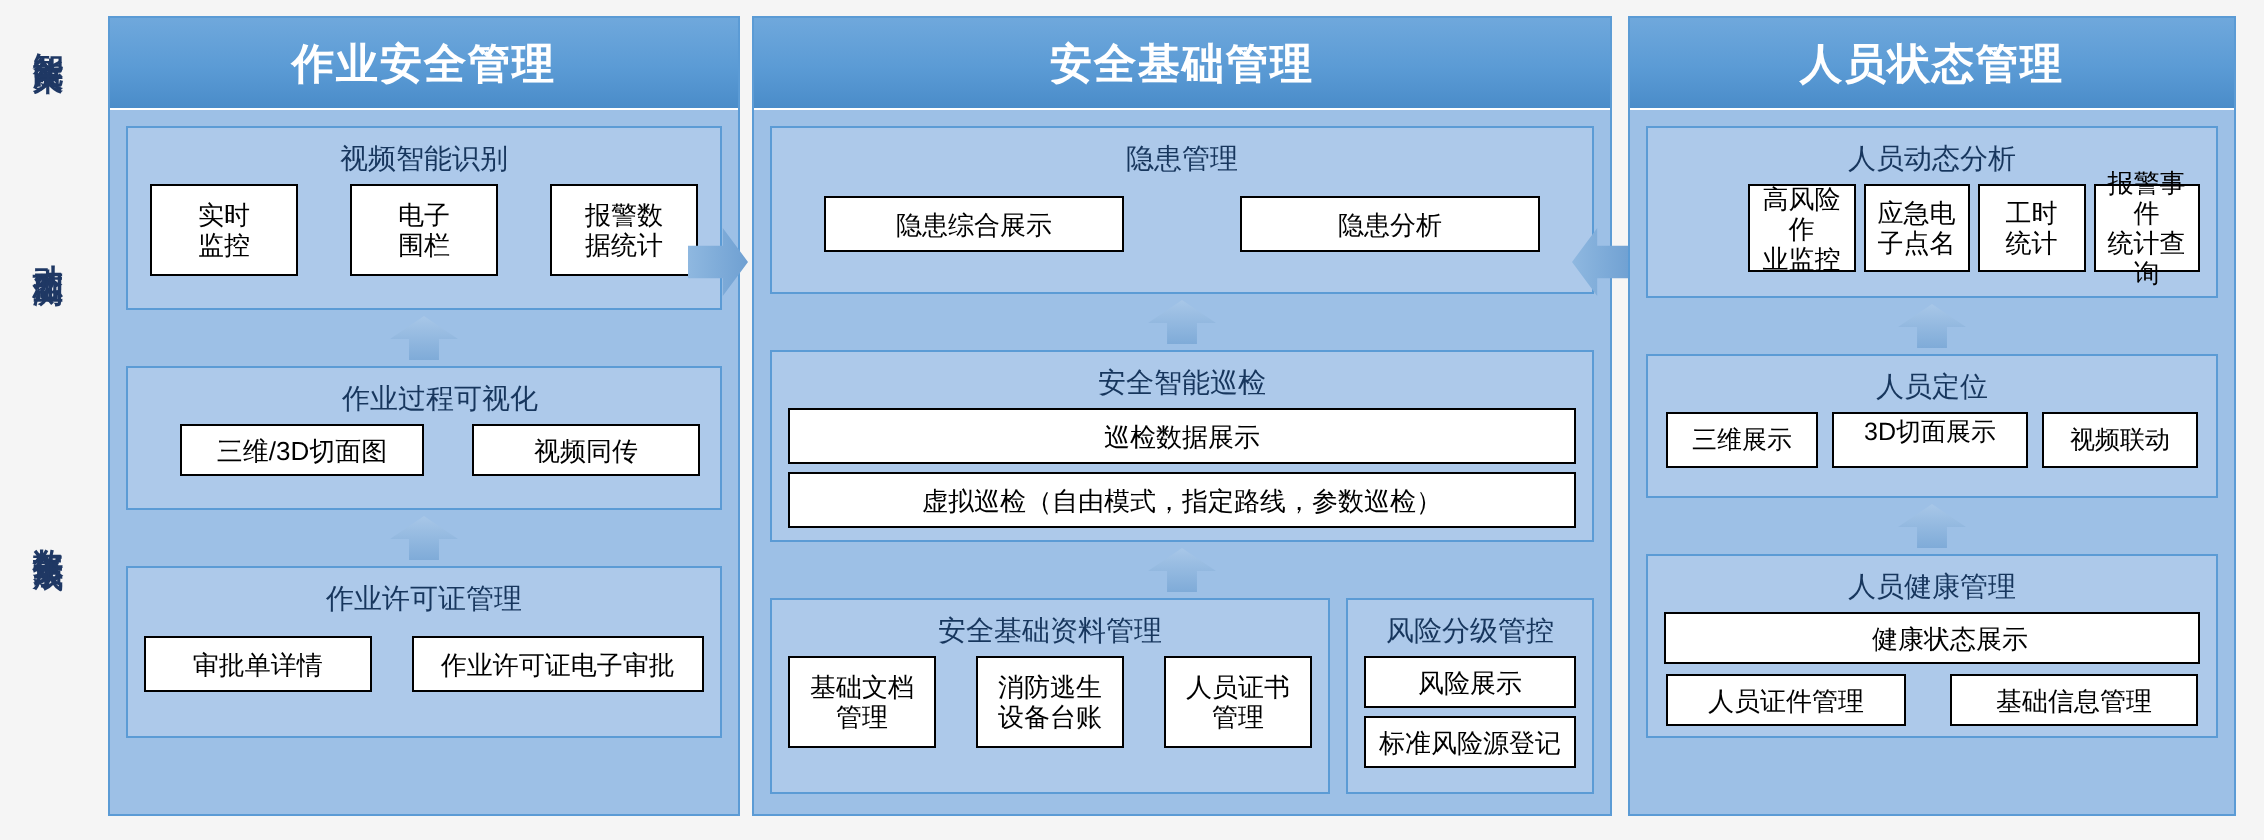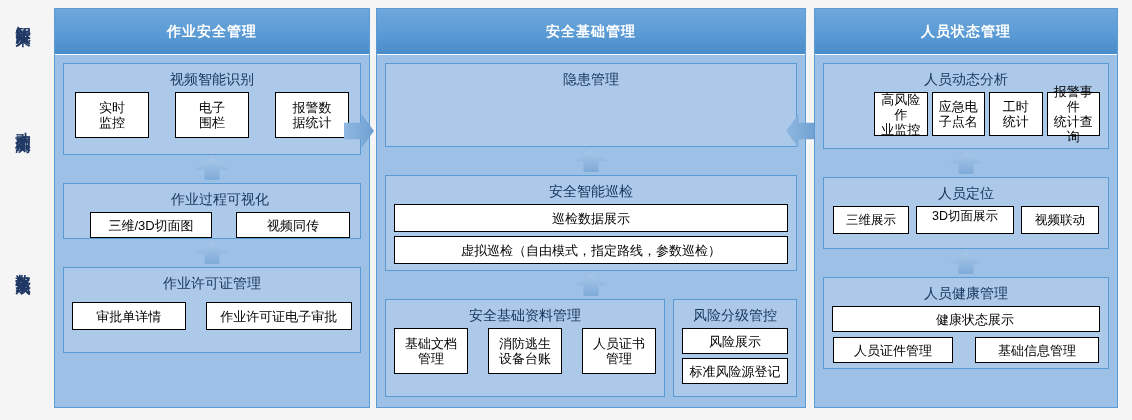--- a/index.html
+++ b/index.html
@@ -41,21 +41,21 @@
     box-sizing:border-box;
   }
   #col-1{left:54px;width:316px;height:400px;}
   #col-2{left:376px;width:430px;height:400px;}
   #col-3{left:814px;width:304px;height:400px;}
 
   .col-header{
     height:45px;
     background:linear-gradient(180deg,#6fa8dc 0%,#5b9bd5 55%,#4a8cc9 100%);
     color:#ffffff;
-    font-size:14px;
+    font-size:21px;
     font-weight:bold;
     letter-spacing:1px;
     display:flex;align-items:center;justify-content:center;
     border-bottom:1px solid #ffffff;
   }
   .col-body{
     position:relative;
     padding:8px;
     box-sizing:border-box;
     height:354px;
@@ -116,21 +116,21 @@
     clip-path:polygon(0% 26%,58% 26%,58% 0%,100% 50%,58% 100%,58% 74%,0% 74%);
   }
   .side-arrow.left{
     left:786px;top:114px;
     clip-path:polygon(100% 26%,42% 26%,42% 0%,0% 50%,42% 100%,42% 74%,100% 74%);
   }
 
   
   #c1-sec1{height:92px;}
   #c1-sec1 .row .box{width:74px;height:46px;}
-  #c1-sec2{height:56px;padding-left:24px;}
+  #c1-sec2{height:72px;padding-left:24px;}
   #c1-sec2 .row .box{height:26px;}
   #c1-sec2 .box.b1{width:122px;}
   #c1-sec2 .box.b2{width:114px;}
   #c1-sec3{height:86px;}
   #c1-sec3 .row{padding-top:6px;}
   #c1-sec3 .row .box{height:28px;}
   #c1-sec3 .box.b1{width:118px;}
   #c1-sec3 .box.b2{width:152px;}
 
   
@@ -212,20 +212,24 @@
   </div>
 
   <div class="side-arrow right"></div>
 
   <div class="col" id="col-2">
     <div class="col-header">安全基础管理</div>
     <div class="col-body">
 
       <div class="panel" id="c2-sec1">
         <div class="panel-title">隐患管理</div>
+        <div class="row">
+          <div class="box">隐患综合展示</div>
+          <div class="box">隐患分析</div>
+        </div>
       </div>
 
       <div class="up-arrow"></div>
 
       <div class="panel" id="c2-sec2">
         <div class="panel-title">安全智能巡检</div>
         <div class="row stack">
           <div class="box wide">巡检数据展示</div>
           <div class="box wide">虚拟巡检（自由模式，指定路线，参数巡检）</div>
         </div>

